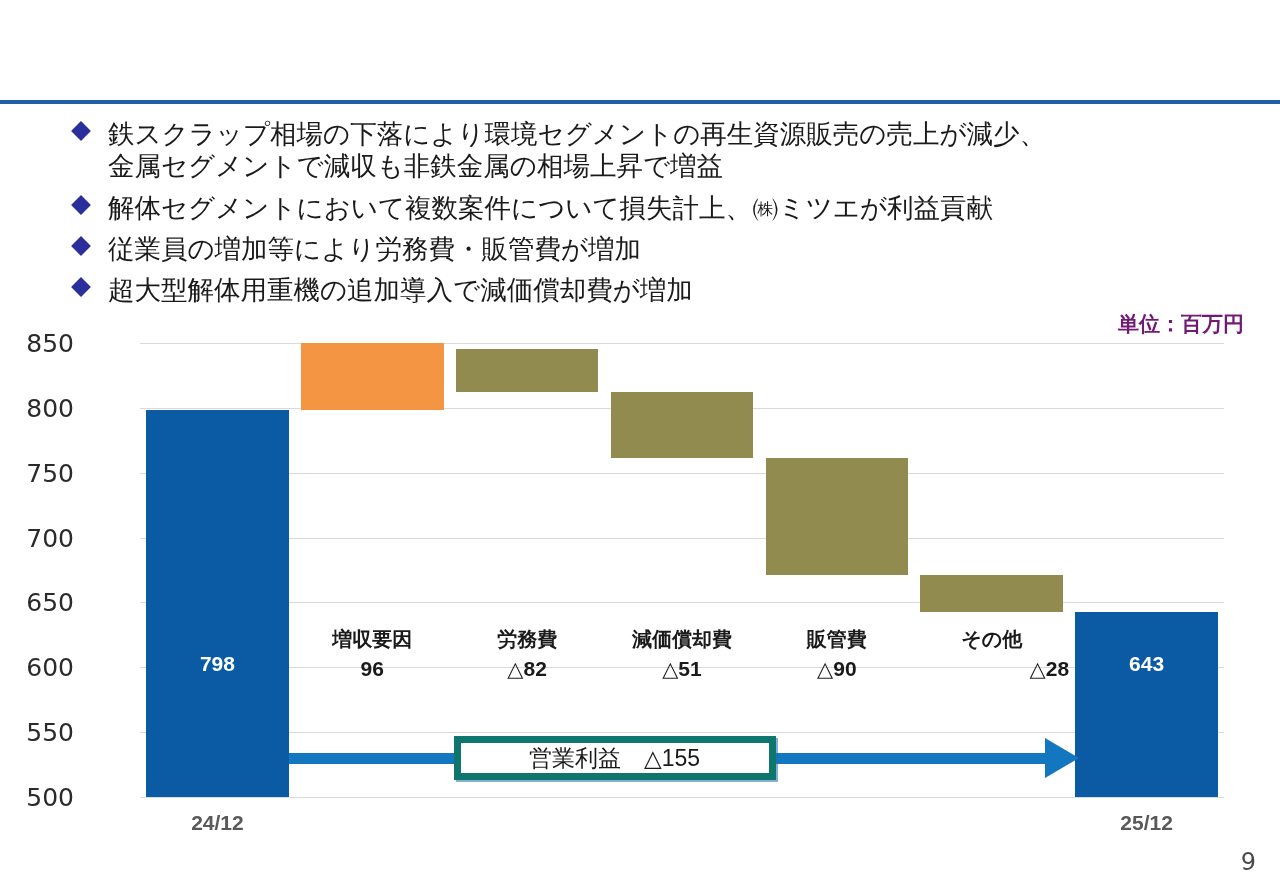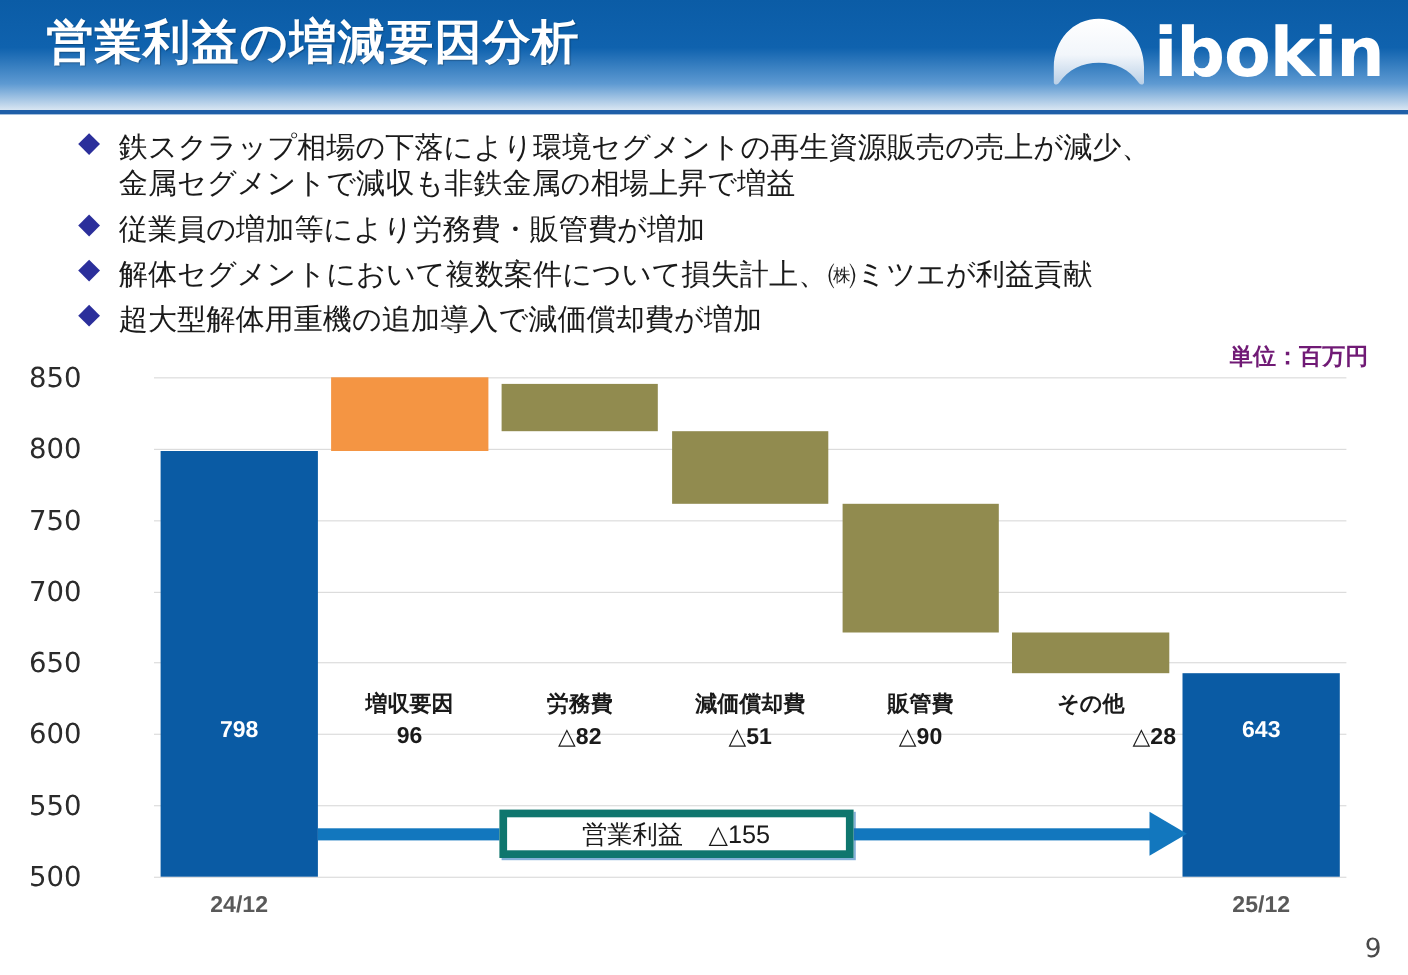--- a/index.html
+++ b/index.html
@@ -140,52 +140,35 @@
     position: absolute; right: 24px; bottom: 10px;
     font-size: 24px; color: #4a4a4a;
     font-family: "DejaVu Sans", sans-serif;
   }
 </style>
 </head>
 <body>
 
 <div id="slide">
 
-  <div id="header">
-    <div id="header-title">営業利益の増減要因分析</div>
-
-    <div id="logo-wrap">
-      <svg id="logo-mark" viewBox="0 0 88 66">
-        <defs>
-          <linearGradient id="domeGrad" x1="0" y1="0" x2="0" y2="1">
-            <stop offset="0%" stop-color="#ffffff"></stop>
-            <stop offset="55%" stop-color="#f2f6fb"></stop>
-            <stop offset="100%" stop-color="#b9cfe6"></stop>
-          </linearGradient>
-        </defs>
-        <path d="M44 2 C20 2 3 22 3 46 L3 60 C3 62 6 63 8 60 C16 48 29 42 44 42 C59 42 72 48 80 60 C82 63 85 62 85 60 L85 46 C85 22 68 2 44 2 Z" fill="url(#domeGrad)"></path>
-      </svg>
-      <div id="logo-word">ibokin</div>
-    </div>
-  </div>
   <div id="header-underline"></div>
 
   <div id="bullets">
     <div class="bullet">
       <span class="dia"></span>
       <span>鉄スクラップ相場の下落により環境セグメントの再生資源販売の売上が減少、</span>
       <span class="line2">金属セグメントで減収も非鉄金属の相場上昇で増益</span>
     </div>
     <div class="bullet">
       <span class="dia"></span>
+      <span>解体セグメントにおいて複数案件について損失計上、㈱ミツエが利益貢献</span>
+    </div>
+    <div class="bullet">
+      <span class="dia"></span>
       <span>従業員の増加等により労務費・販管費が増加</span>
-    </div>
-    <div class="bullet">
-      <span class="dia"></span>
-      <span>解体セグメントにおいて複数案件について損失計上、㈱ミツエが利益貢献</span>
     </div>
     <div class="bullet">
       <span class="dia"></span>
       <span>超大型解体用重機の追加導入で減価償却費が増加</span>
     </div>
   </div>
 
   <div id="chart">
     <div id="unit-note">単位：百万円</div>
 

